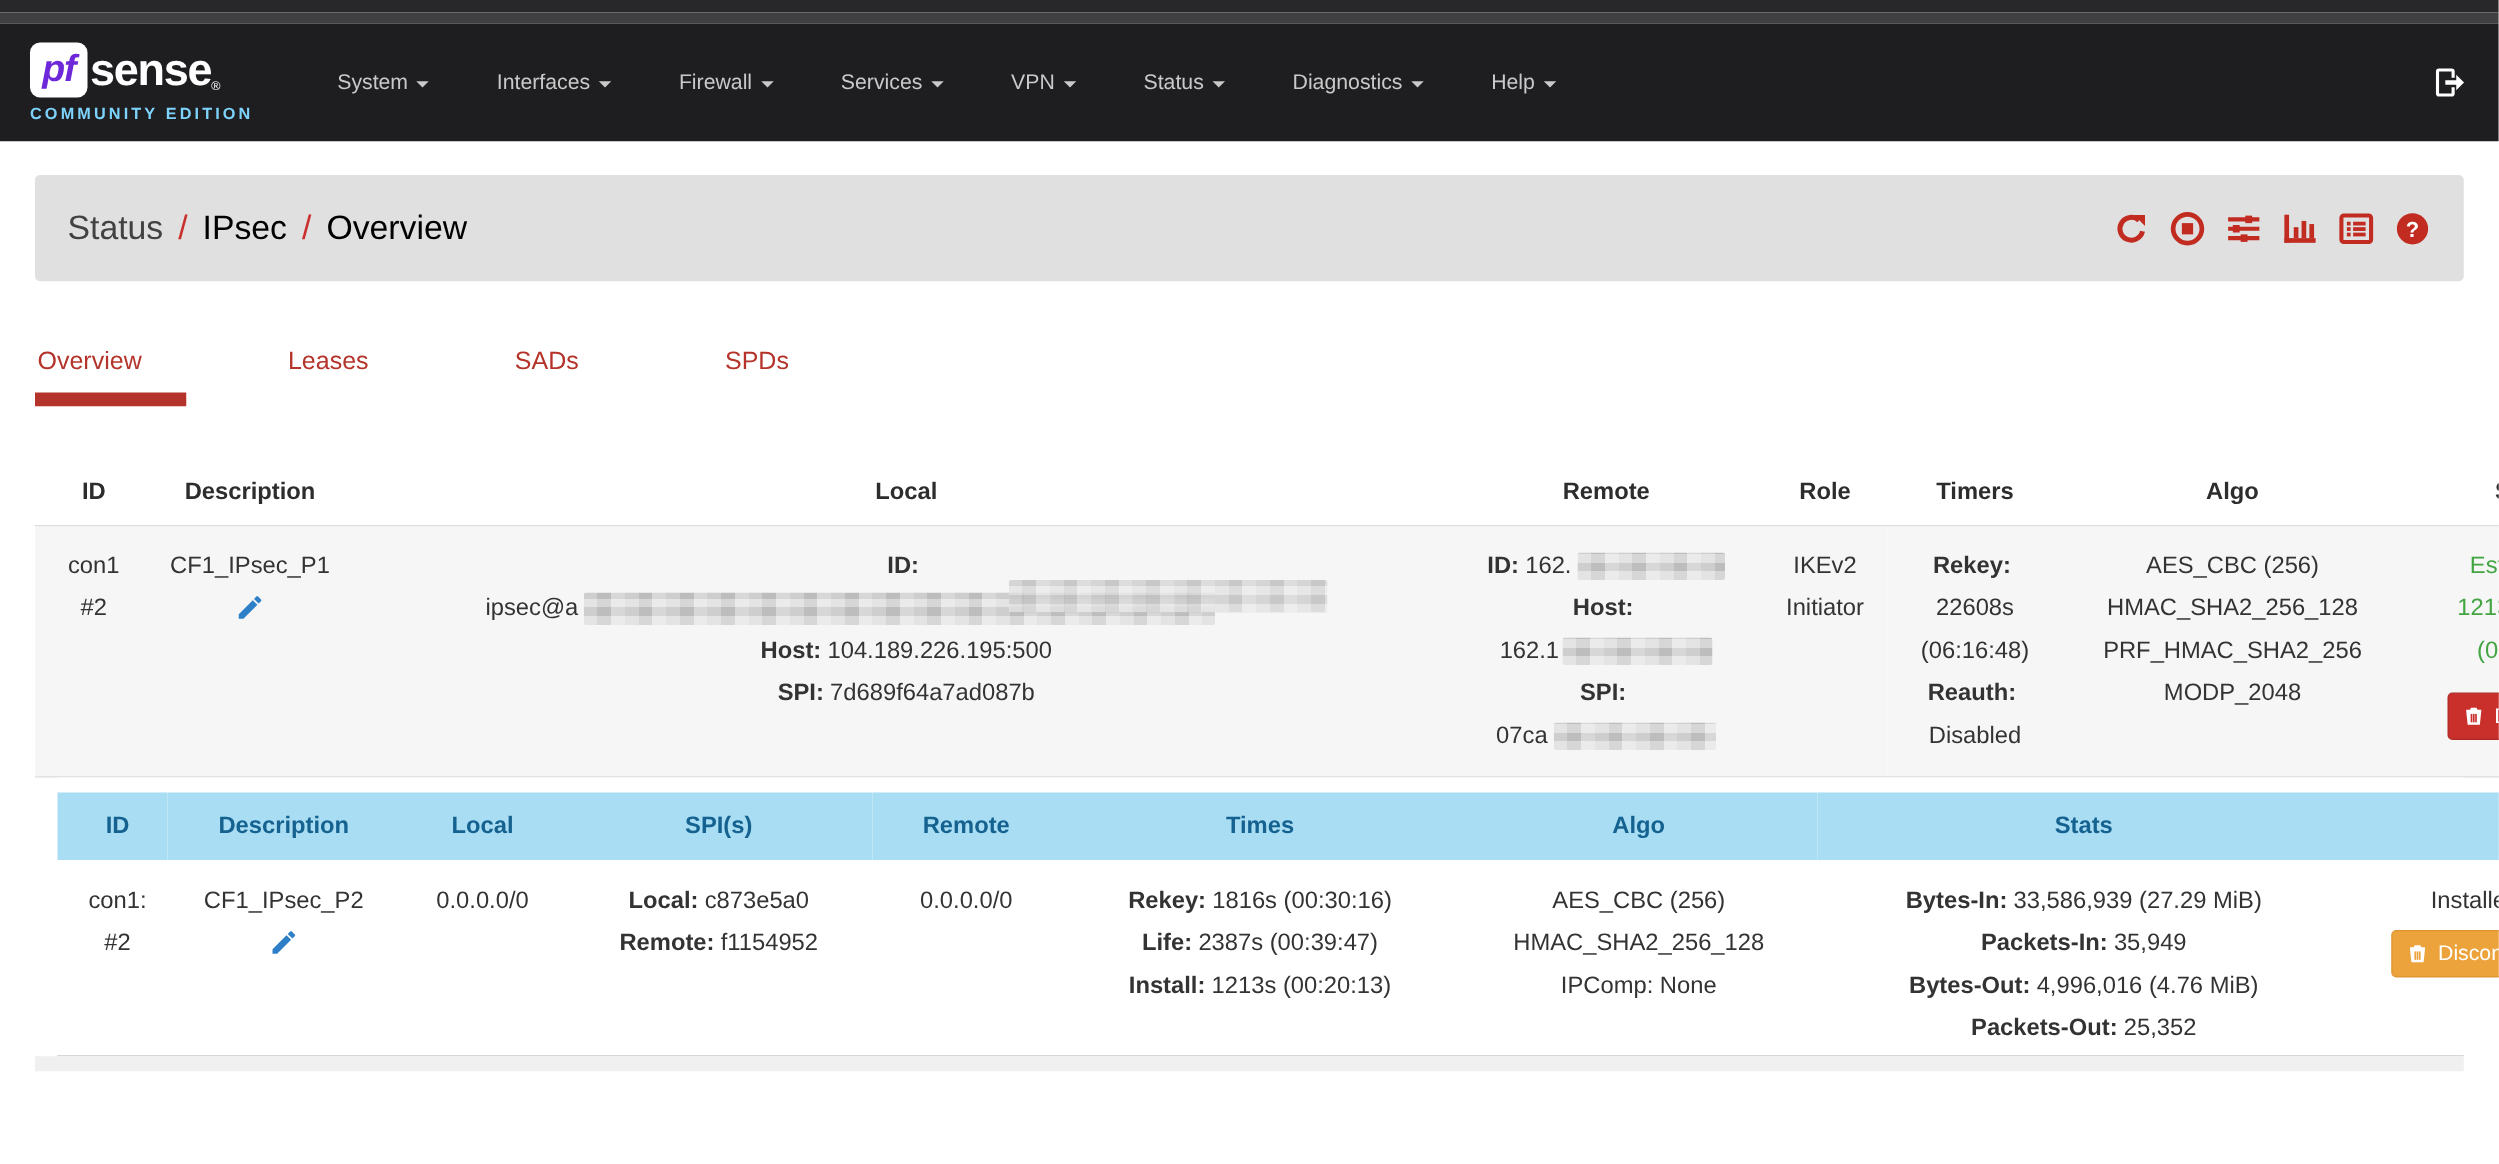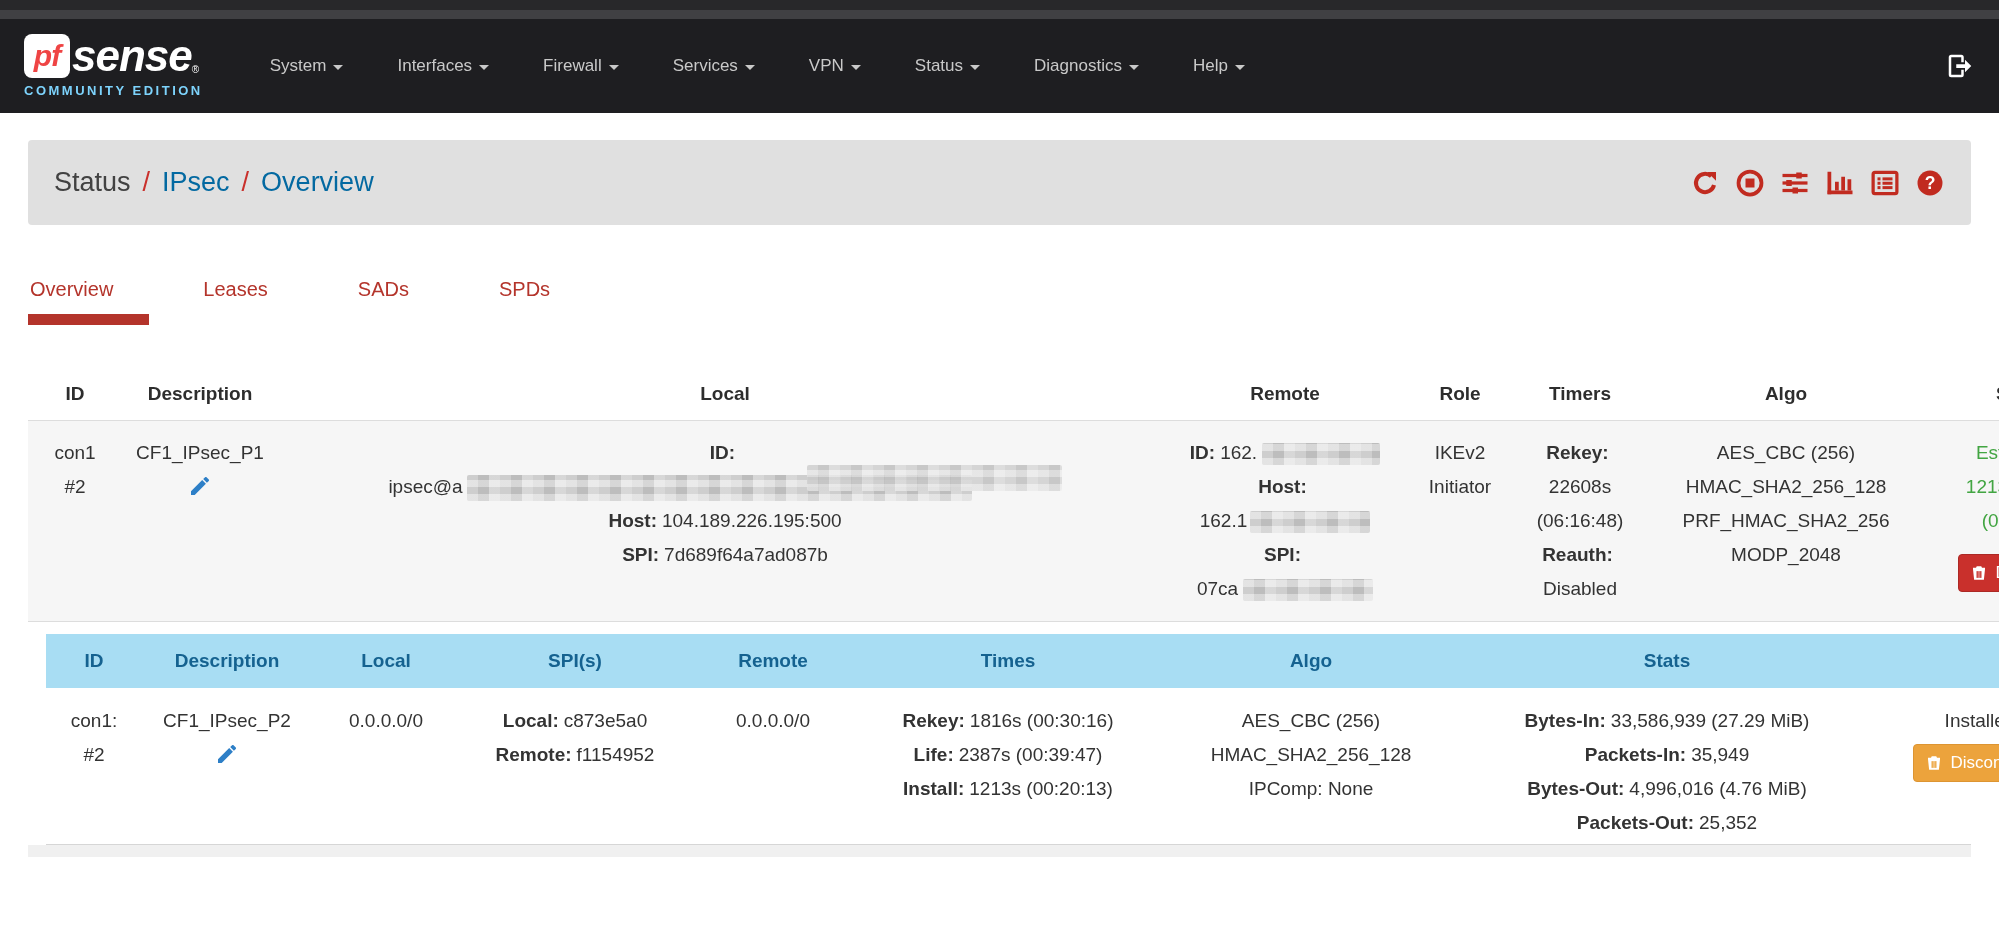--- a/index.html
+++ b/index.html
@@ -5,46 +5,46 @@
   * { margin:0; padding:0; box-sizing:border-box; }
   html,body { width:1999px; height:931px; overflow:hidden; background:#ffffff;
               font-family:"Liberation Sans","DejaVu Sans",sans-serif; color:#333; }
 
   
   .topstrip1 { height:10px; background:#28282a; }
   .topstrip2 { height:9px;  background:#404043; }
   .navbar { height:94px; background:#1e1e21; display:flex; align-items:center; padding:0 24px; }
   .brand { display:flex; flex-direction:column; margin-right:40px; cursor:pointer; }
   .brand-row { display:flex; align-items:flex-start; }
-  .pf-box { background:#ffffff; color:#ef4444; border-radius:8px; width:46px; height:44px;
+  .pf-box { background:#ffffff; color:#6d28d9; border-radius:8px; width:46px; height:44px;
             display:flex; align-items:center; justify-content:center;
             font-style:italic; font-weight:bold; font-size:30px; letter-spacing:-1px; }
-  .pf-name { color:#ffffff; font-weight:bold; font-size:44px; letter-spacing:-1px; line-height:44px; margin-left:2px;font-style:italic; }
+  .pf-name { color:#ffffff; font-weight:bold; font-size:36px; letter-spacing:-1px; line-height:44px; margin-left:2px; }
   .pf-reg { color:#ffffff; font-size:10px; margin-top:30px; }
   .pf-edition { color:#7dd3fc; font-size:13px; font-weight:bold; letter-spacing:2.5px; margin-top:5px; }
   .nav-items { display:flex; align-items:center; }
   .nav-item { color:#c9c9c9; font-size:17px; padding:0 27px; text-decoration:none; display:flex; align-items:center; cursor:pointer; }
   .caret { display:inline-block; width:0; height:0; border-left:5px solid transparent;
            border-right:5px solid transparent; border-top:5px solid #c9c9c9; margin-left:7px; margin-top:2px; }
   .nav-right { margin-left:auto; display:flex; align-items:center; cursor:pointer; }
 
   
   .page { padding:0 28px; }
   .breadcrumb-bar { margin-top:27px; background:#e0e0e0; border-radius:4px; height:85px;
                     display:flex; align-items:center; padding:0 26px; }
   .breadcrumb { font-size:27px; color:#424242; display:flex; align-items:center; gap:12px; }
   .crumb-sep { color:#c9302c; }
-  .crumb-link { color:#0369a1; text-decoration:none; cursor:pointer; }
+  .crumb-link { color:#000000; text-decoration:none; cursor:pointer; }
   .bc-icons { margin-left:auto; display:flex; align-items:center; gap:15px; }
   .bc-icon { width:30px; height:30px; display:flex; align-items:center; justify-content:center; cursor:pointer; }
 
   
   .tabs { display:flex; margin-top:53px; }
   .tab { font-size:20px; color:#b4342b; text-decoration:none; padding:0 0 24px 0; margin-right:90px;
-         position:relative; cursor:pointer; }
+         position:relative; cursor:pointer;margin-left:27px; }
   .tab:first-child { margin-left:2px; }
   .tab.active::after { content:""; position:absolute; left:-2px; right:-36px; bottom:0; height:11px; background:#b4342b; }
 
   
   .panel { margin-top:43px; }
   .panel-head { background:#3d3d3f; color:#ffffff; font-weight:bold; font-size:21px;
                 padding:8px 26px; height:41px; display:flex; align-items:center; }
   table { border-collapse:collapse; table-layout:fixed; }
   td, th { vertical-align:top; text-align:center; font-size:19px; }
   .ike-table { width:2100px; }

